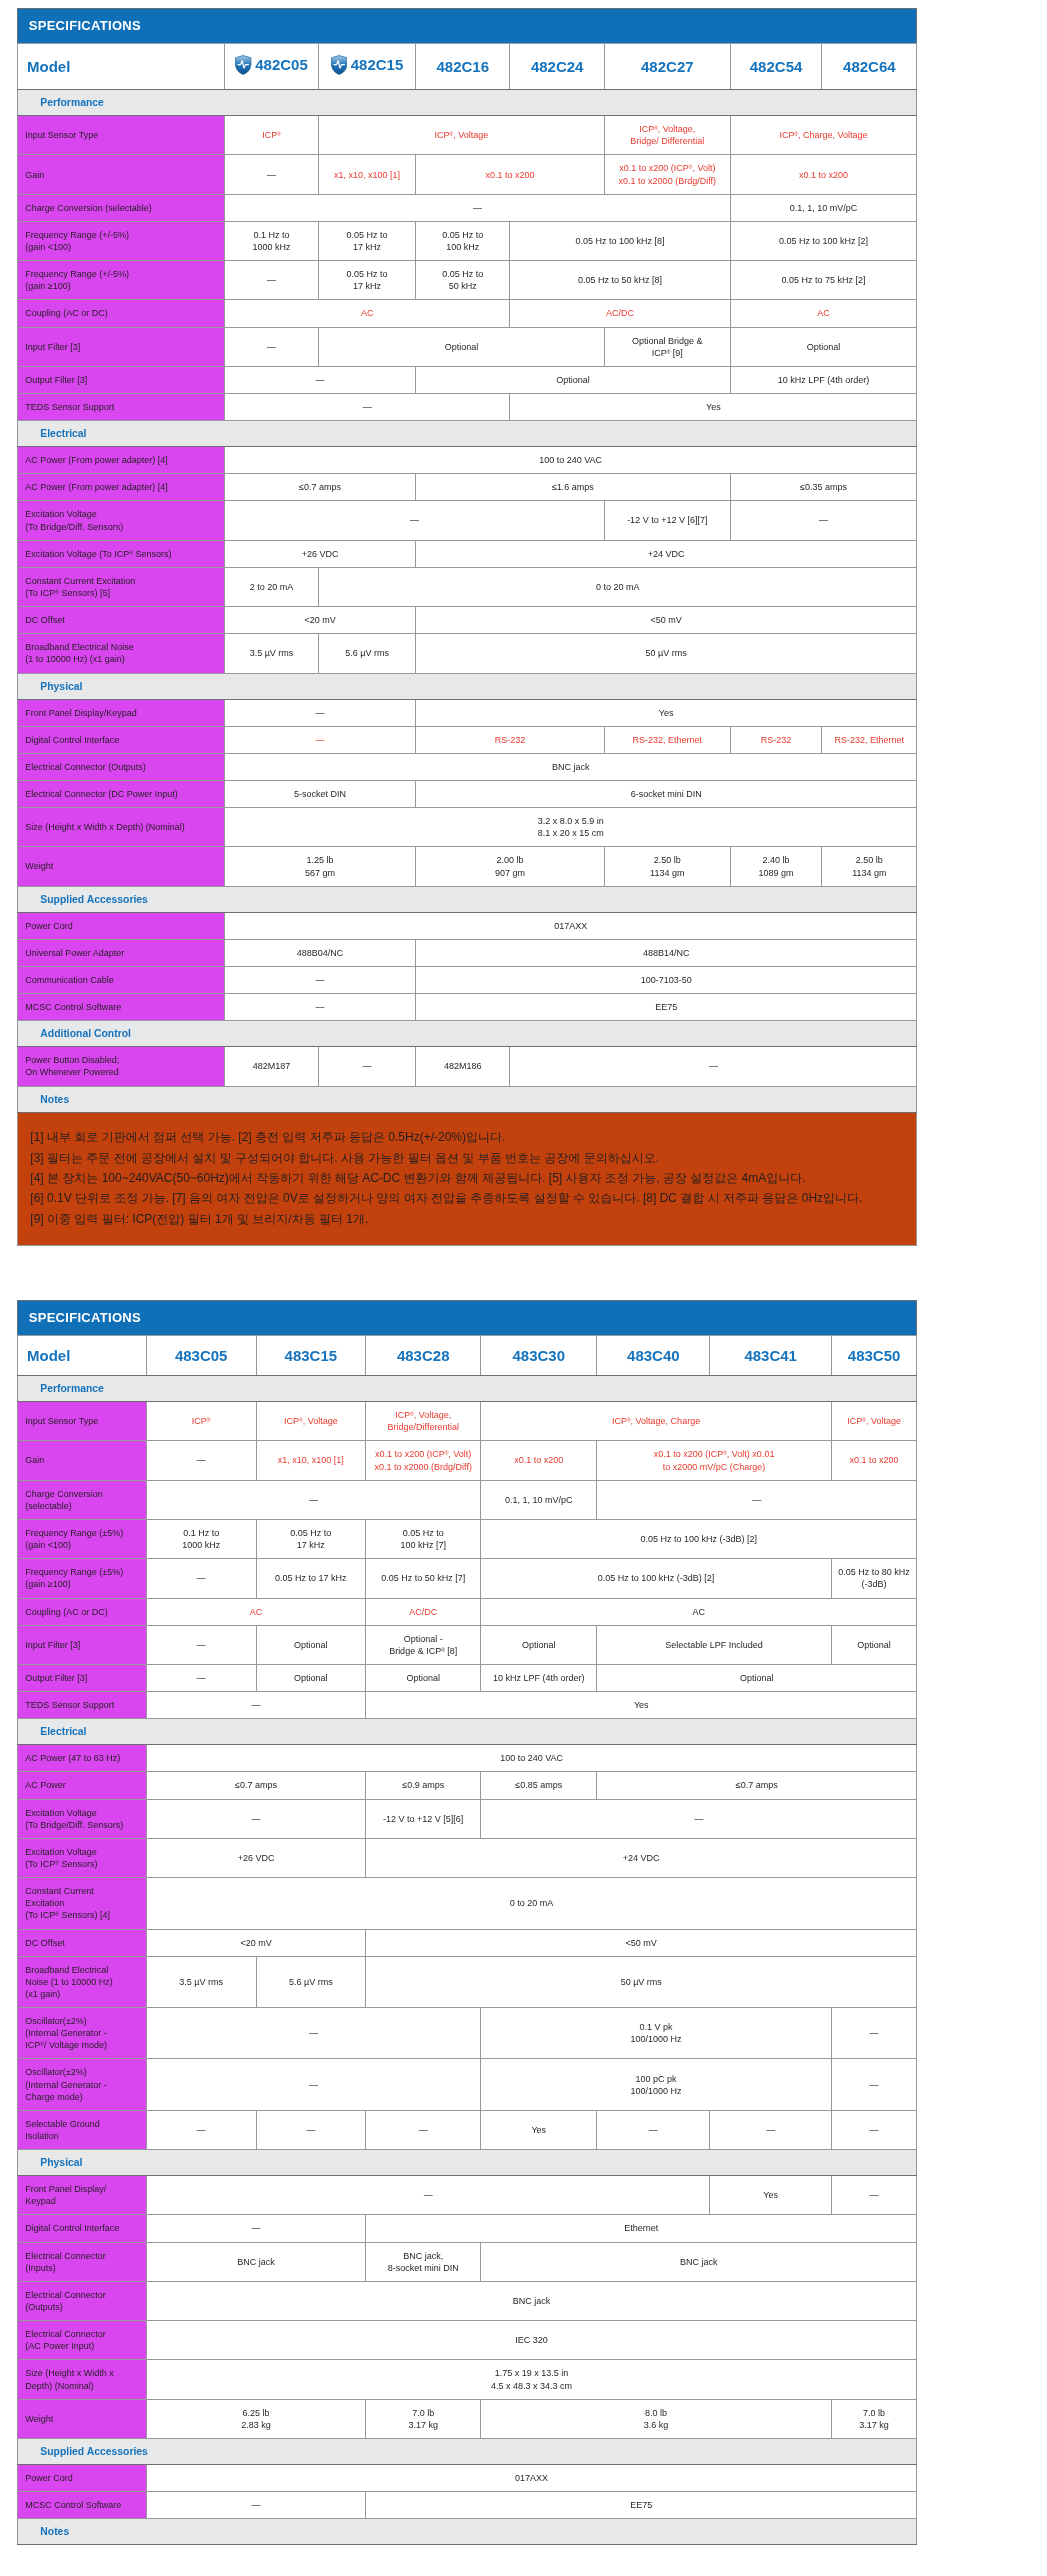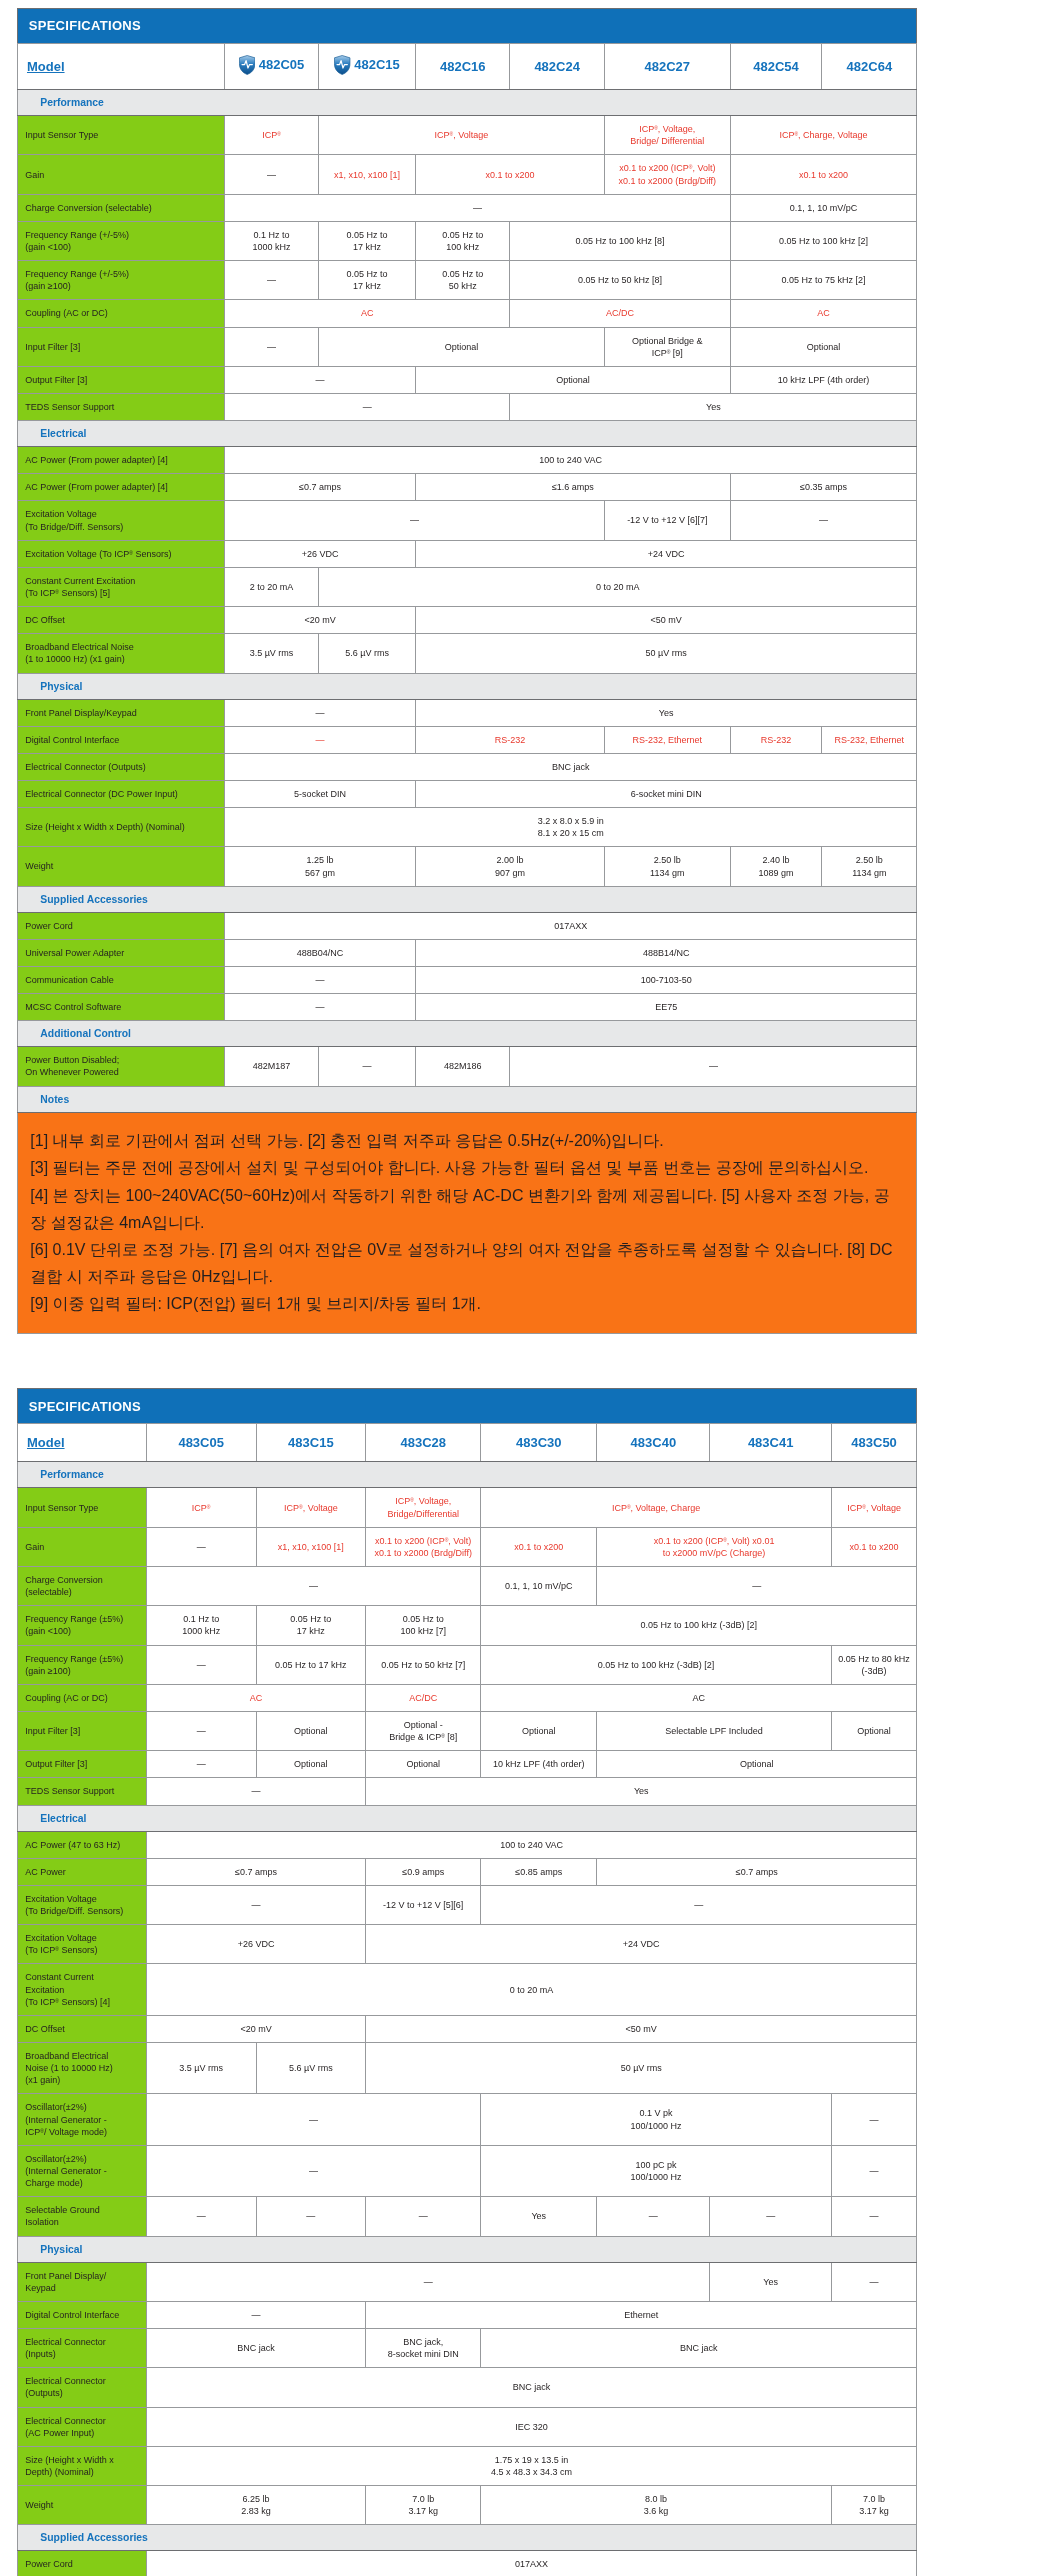--- a/index.html
+++ b/index.html
@@ -25,41 +25,41 @@
   }
   .spec-table td,.spec-table th{
     border:0.9px solid var(--border_gray);
     vertical-align:middle;
   }
   tr.titlebar td{
     background:var(--header_blue);color:#fff;font-weight:bold;font-size:13px;
     letter-spacing:0.3px;text-align:left;padding:9.5px 10.4px;border:none;
   }
   tr.model-row th{
-    background:#fff;color:var(--accent_blue);font-weight:bold;font-size:13px;
-    text-align:center;padding:11.2px 2.6px;border-bottom:1.7px solid var(--border_dark);text-decoration:underline;
+    background:#fff;color:var(--accent_blue);font-weight:bold;font-size:15px;
+    text-align:center;padding:11.2px 2.6px;border-bottom:1.7px solid var(--border_dark);
   }
   tr.model-row th.model-label{text-align:left;padding-left:8.7px;}
   .model-wrap{display:inline-flex;align-items:center;gap:3.5px;justify-content:flex-end;}
   svg.shield{flex:0 0 auto;}
   tr.section-row td{
     background:var(--section_gray);color:var(--accent_blue);font-weight:bold;
     font-size:10.4px;text-align:left;padding:7px 22px;
     border-top:1.7px solid var(--border_dark);border-bottom:1.7px solid var(--border_dark);
   }
   th.row-label{
     font-weight:normal;text-align:left;font-size:9px;line-height:1.35;
-    padding:7px 7px;background:#84cc16;color:var(--text_dark);
+    padding:7px 7px;background:#d946ef;color:var(--text_dark);
   }
   td.val{
     text-align:center;font-size:9px;line-height:1.35;padding:7px 3.5px;background:#fff;
   }
   .red{color:var(--alert_red);}
   td.notes-cell{
-    padding:14.7px 12px 15.6px 12px;font-size:16px;line-height:1.7;background:#f97316;text-align:left;
+    padding:14.7px 12px 15.6px 12px;font-size:12px;line-height:1.7;background:#c2410c;text-align:left;
   }
   .note-line{white-space:normal;}
   sup{font-size:0.55em;vertical-align:0.5em;line-height:0;}
 </style>
 </head>
 <body>
 
 <div class="page">
   <div class="table-block first">
       <table class="spec-table">

